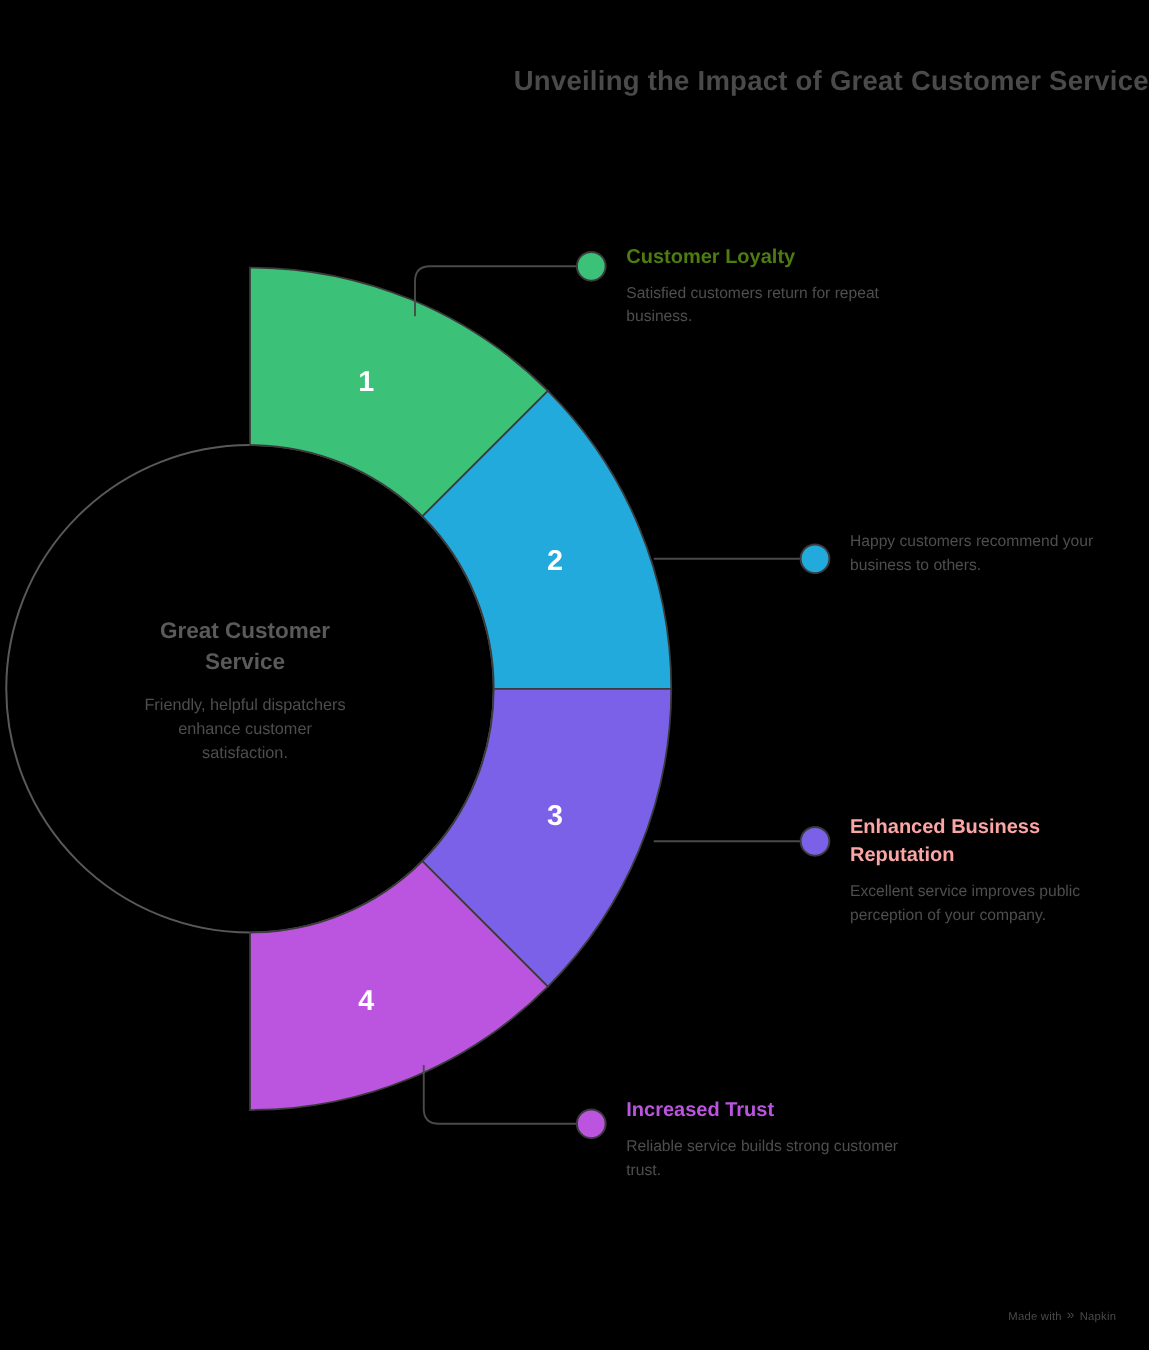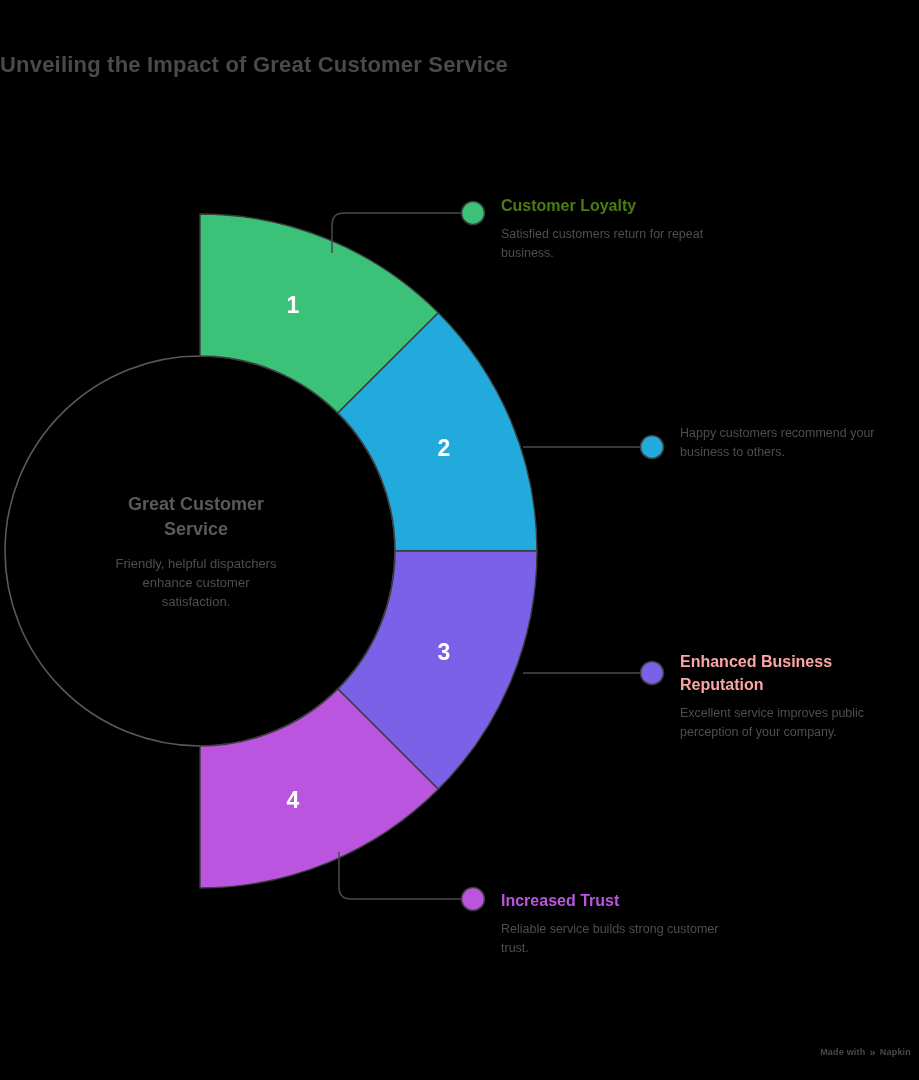--- a/index.html
+++ b/index.html
@@ -14,21 +14,21 @@
     overflow: hidden;
     font-family: "Liberation Sans", sans-serif;
     -webkit-font-smoothing: antialiased;
   }
 
   #page-title {
     position: absolute;
     top: 52px;
     left: 0;
     width: 919px;
-    text-align: left;
+    text-align: right;
     font-size: 22px;
     font-weight: bold;
     color: #4a4a4a;
     letter-spacing: 0.2px;
   }
 
   #diagram {
     position: absolute;
     top: 0;
     left: 0;
@@ -70,27 +70,27 @@
   }
   .callout-desc {
     font-size: 12.5px;
     line-height: 1.5;
     color: #4e4e4e;
     margin: 0;
   }
 
   #watermark {
     position: absolute;
-    right: 8px;
+    right: 26px;
     bottom: 22px;
     font-size: 9px;
-    font-weight: bold;
+    font-weight: normal;
     color: #4a4a4a;
     display: flex;
-    align-items: flex-start;
+    align-items: flex-end;
     gap: 4px;
     letter-spacing: 0.2px;
   }
   #watermark .nk-mark {
     display: inline-block;
     font-size: 11px;
     line-height: 1;
   }
 </style>
 </head>
@@ -142,21 +142,21 @@
 <div class="callout" style="left:680px; top:424px; width:200px;">
   <p class="callout-desc">Happy customers recommend your business to others.</p>
 </div>
 
 <div class="callout" style="left:680px; top:650px; width:190px;">
   <p class="callout-title" id="ct-3" style="color: #fca5a5;">Enhanced Business Reputation</p>
   <p class="callout-desc">Excellent service improves public perception of your company.</p>
 </div>
 
 <div class="callout" style="left:501px; top:877px; width:225px;">
-  <p class="callout-title" id="ct-4" style="color: rgb(187, 85, 224); margin-top: 12px;">Increased Trust</p>
+  <p class="callout-title" id="ct-4" style="color: rgb(187, 85, 224);">Increased Trust</p>
   <p class="callout-desc">Reliable service builds strong customer trust.</p>
 </div>
 
 <div id="watermark">
   <span>Made with</span>
   <span class="nk-mark">»</span>
   <span>Napkin</span>
 </div>
 
 </body></html>

